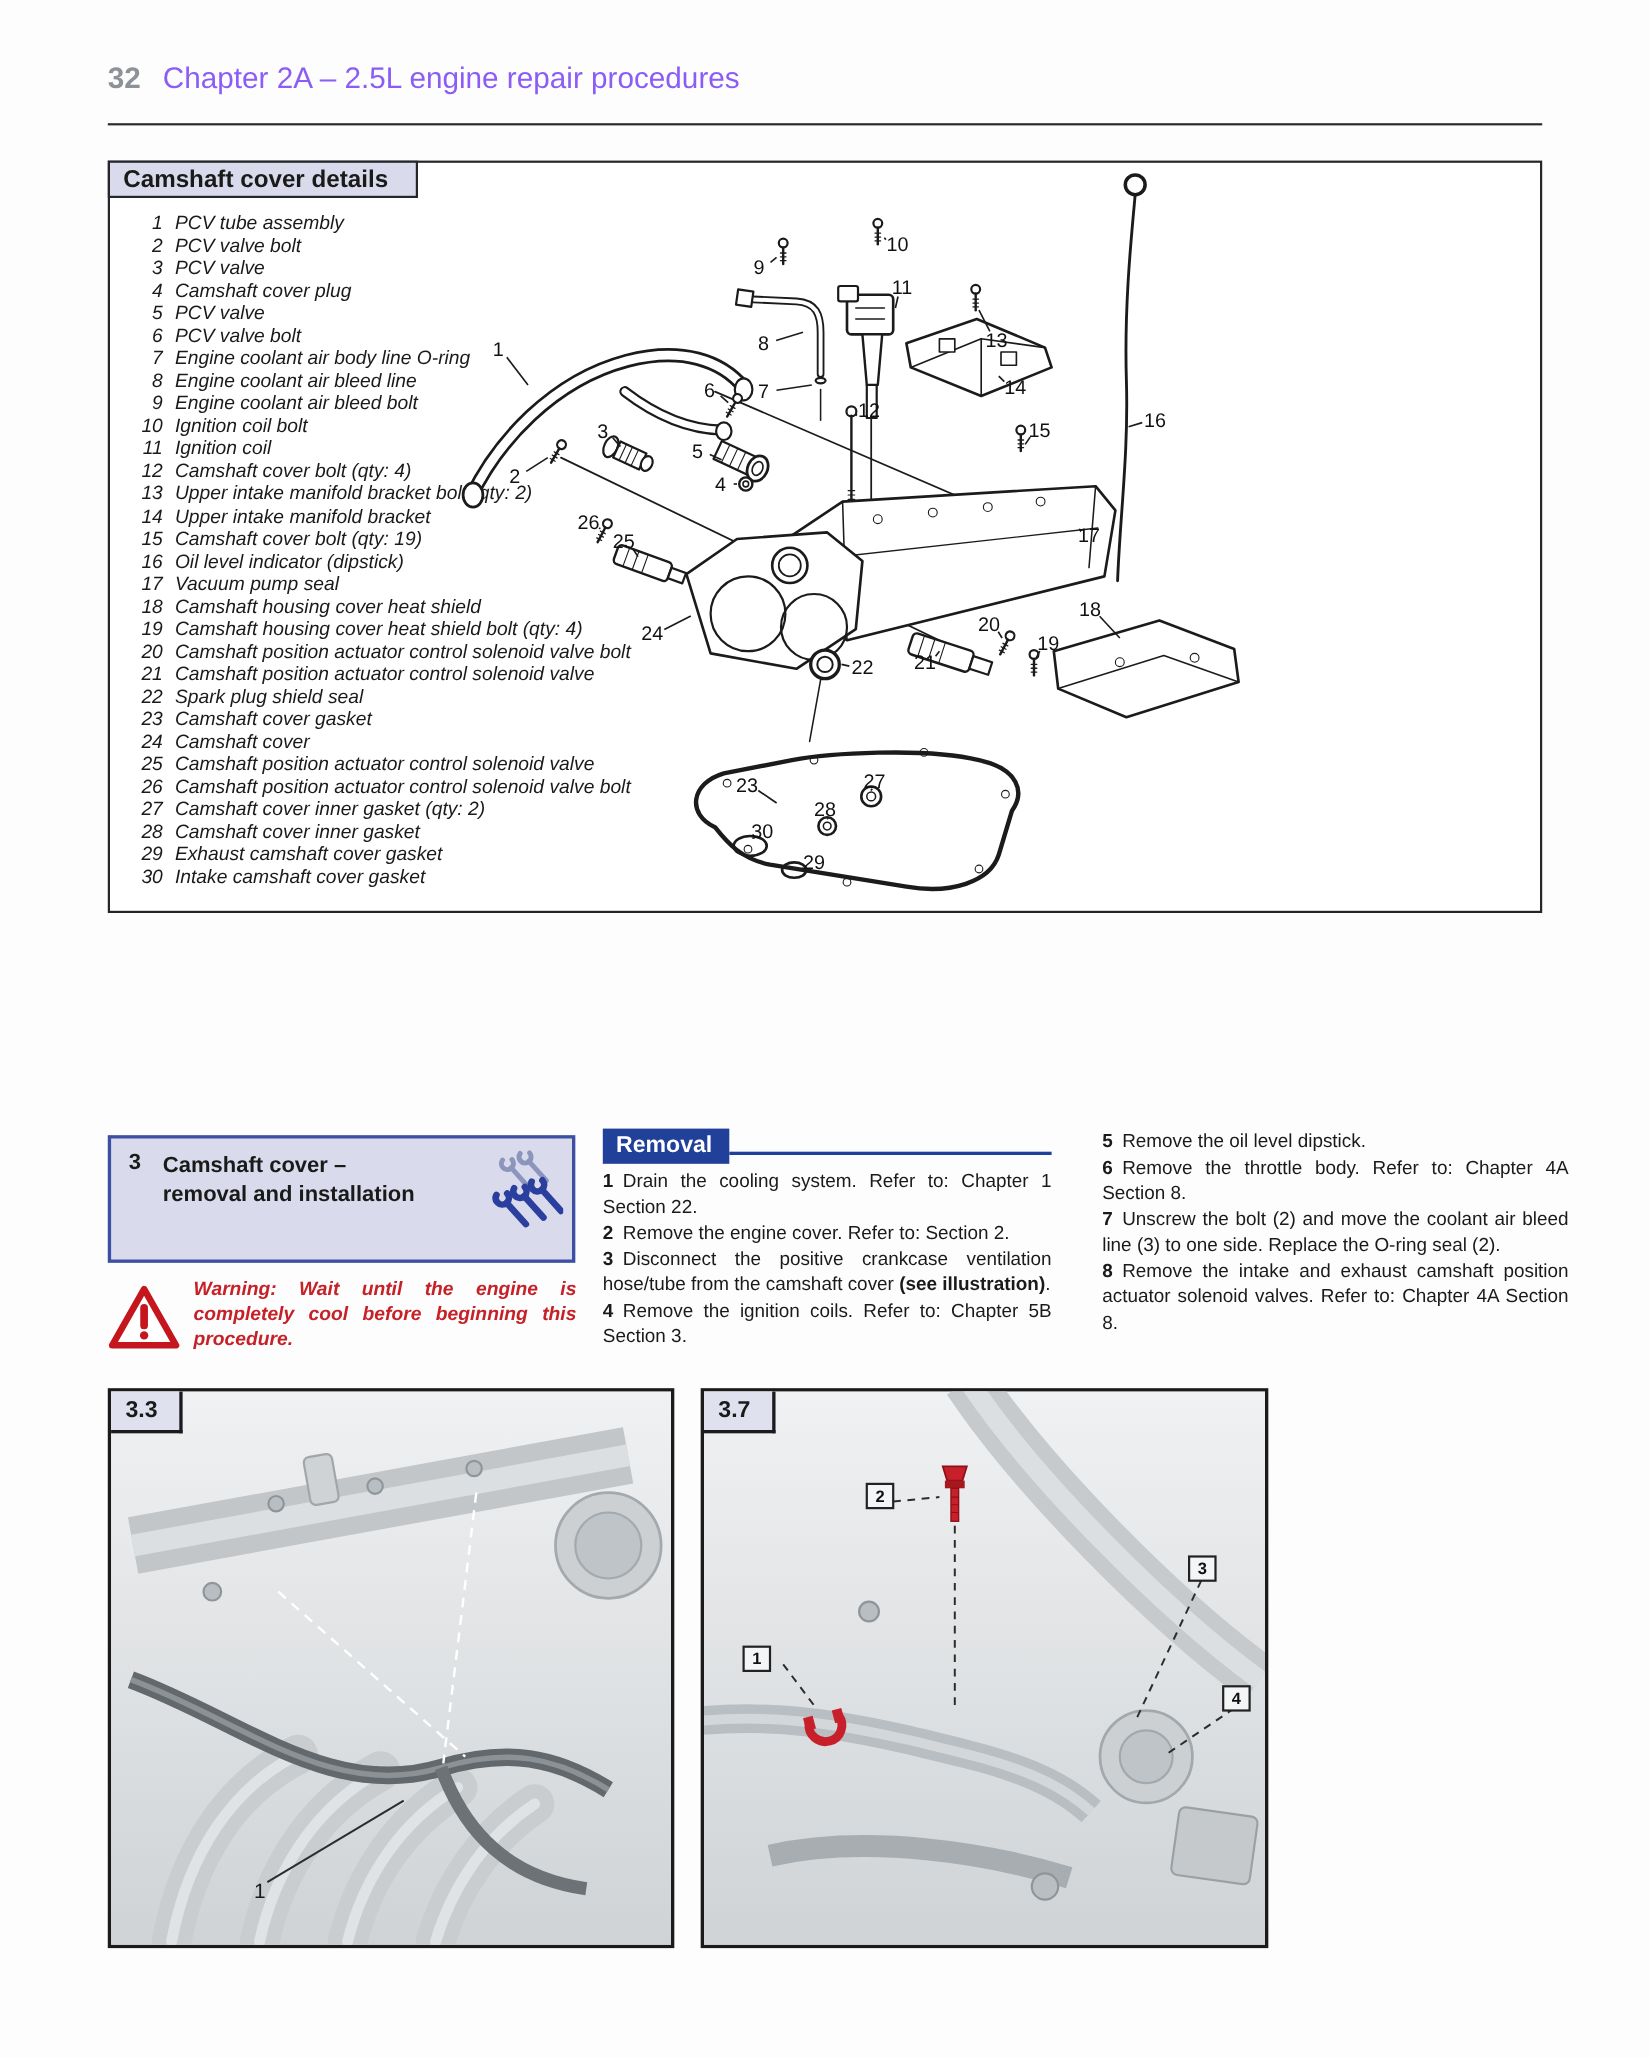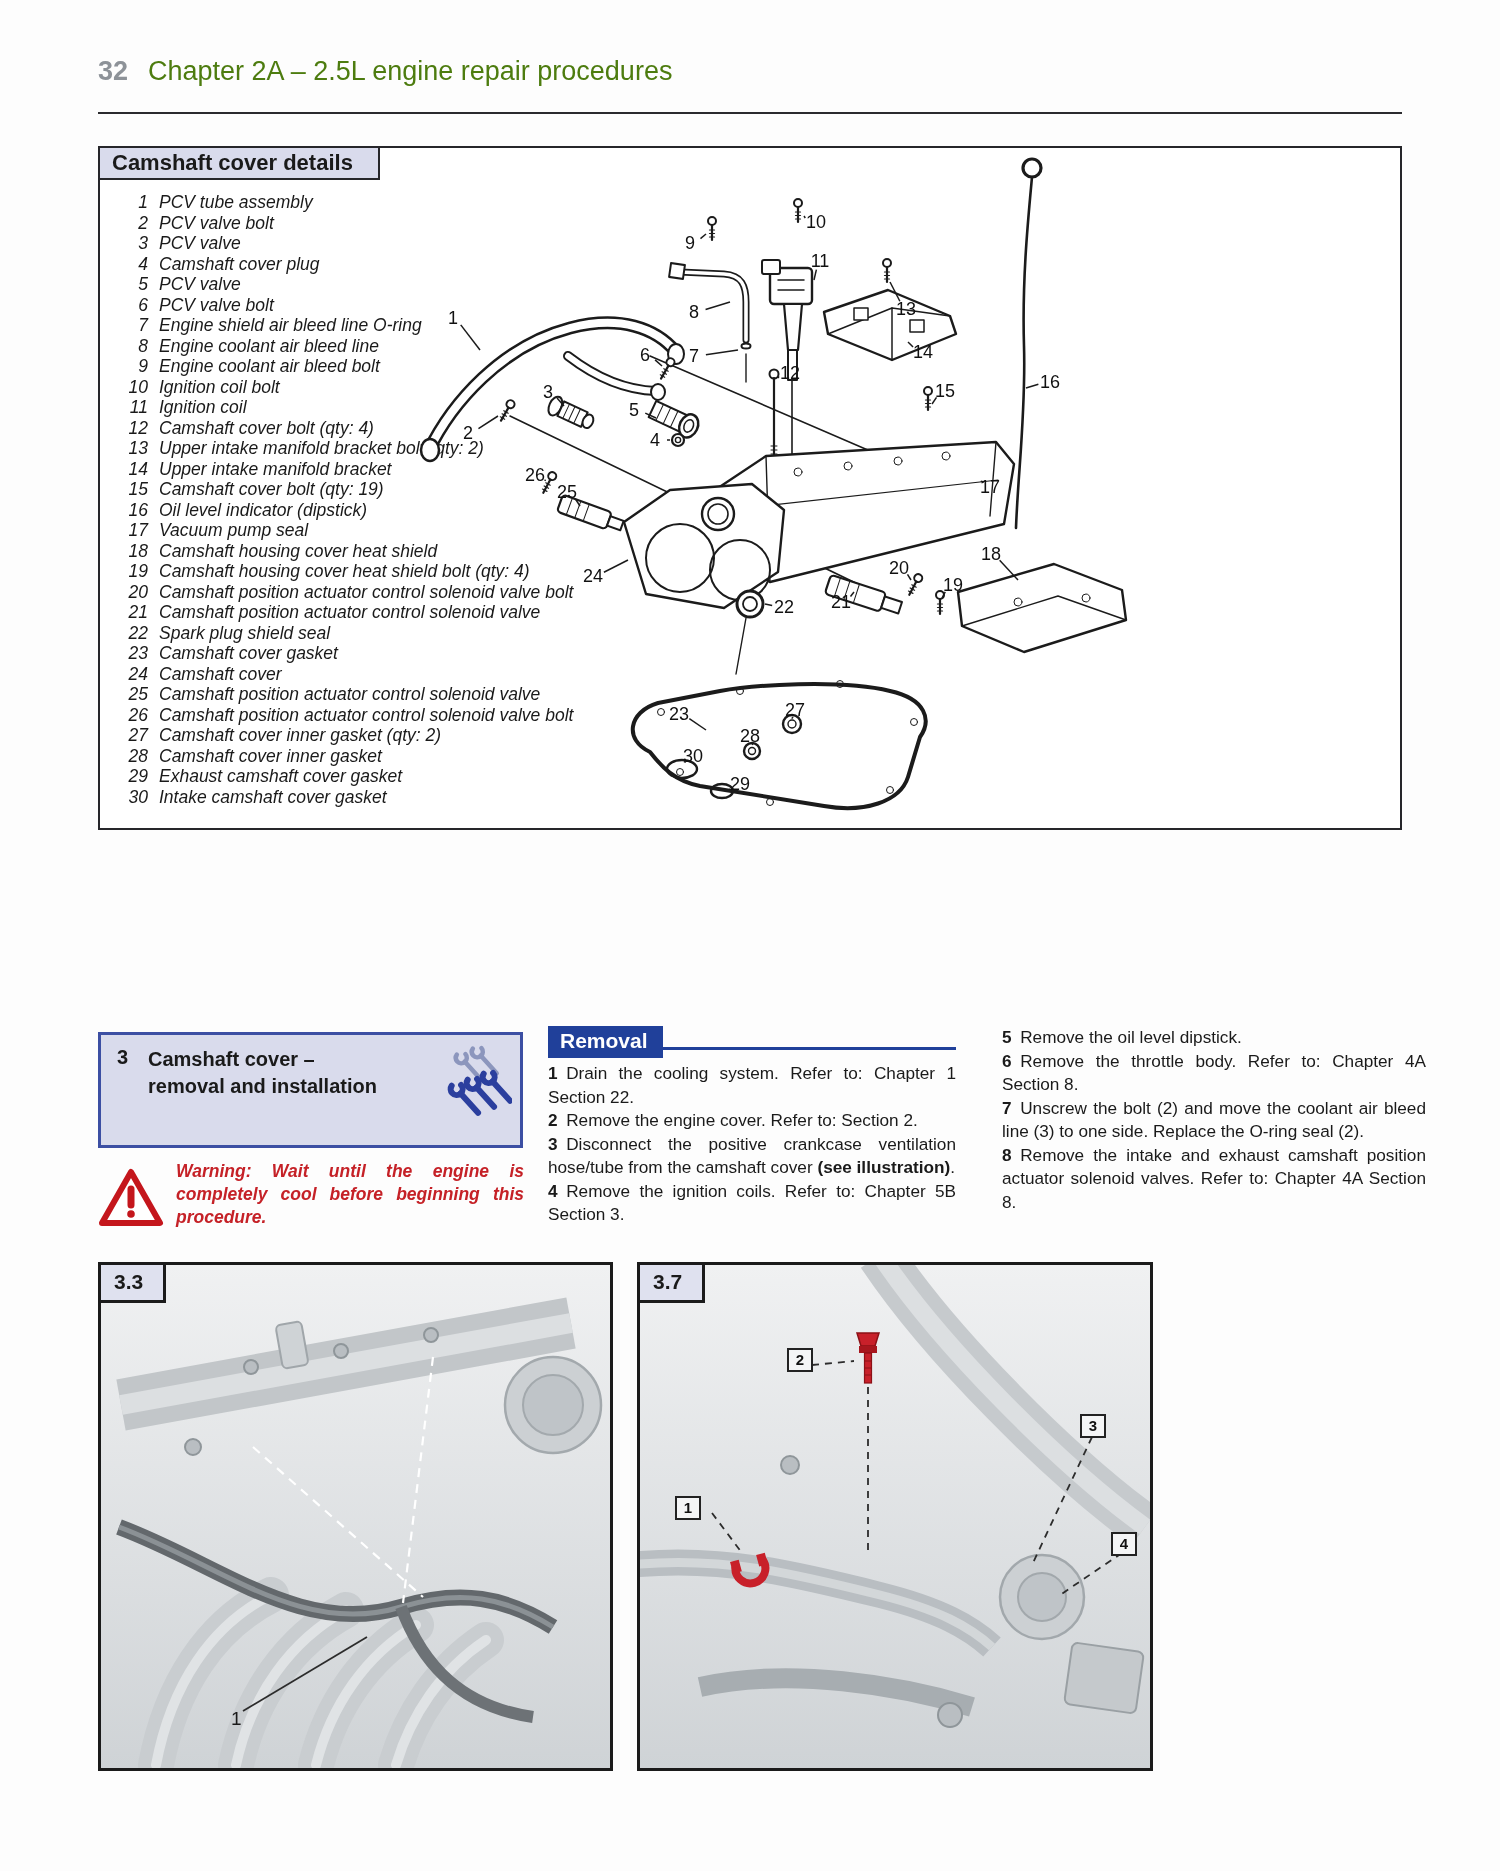--- a/index.html
+++ b/index.html
@@ -2,21 +2,21 @@
 <html><head>
 <meta charset="utf-8">
 <style>
   html,body{margin:0;padding:0;background:#fff;}
   .page{position:relative;width:1500px;height:1871px;background:#fdfdfd;
         font-family:"Liberation Sans",sans-serif;color:#1a1a1a;overflow:hidden;}
 
   
   .header{position:absolute;left:98px;top:56px;font-size:27px;white-space:nowrap;}
   .pagenum{font-weight:bold;color:#8d9298;margin-right:20px;}
-  .chapter{color:#4d7c0f;}
+  .chapter{color:#8b5cf6;}
   .hrule{position:absolute;left:98px;top:112px;width:1304px;border-top:2px solid #2b2b2e;}
 
   
   .figbox{position:absolute;left:98px;top:146px;width:1300px;height:680px;border:2px solid #26262a;background:#fff;}
   .figtab{position:absolute;left:-2px;top:-2px;width:282px;height:34px;box-sizing:border-box;
           background:#d9dbec;border:2px solid #26262a;font-weight:bold;font-size:22px;
           line-height:30px;padding-left:12px;}
   .parts{position:absolute;left:18px;top:44px;margin:0;padding:0;list-style:none;
          font-style:italic;font-size:17.5px;line-height:20.5px;}
   .parts li{display:flex;}
@@ -86,21 +86,21 @@
         <li>
           <span class="pn">5</span>
           <span class="pl">PCV valve</span>
         </li>
         <li>
           <span class="pn">6</span>
           <span class="pl">PCV valve bolt</span>
         </li>
         <li>
           <span class="pn">7</span>
-          <span class="pl">Engine shield air bleed line O-ring</span>
+          <span class="pl">Engine coolant air body line O-ring</span>
         </li>
         <li>
           <span class="pn">8</span>
           <span class="pl">Engine coolant air bleed line</span>
         </li>
         <li>
           <span class="pn">9</span>
           <span class="pl">Engine coolant air bleed bolt</span>
         </li>
         <li>

